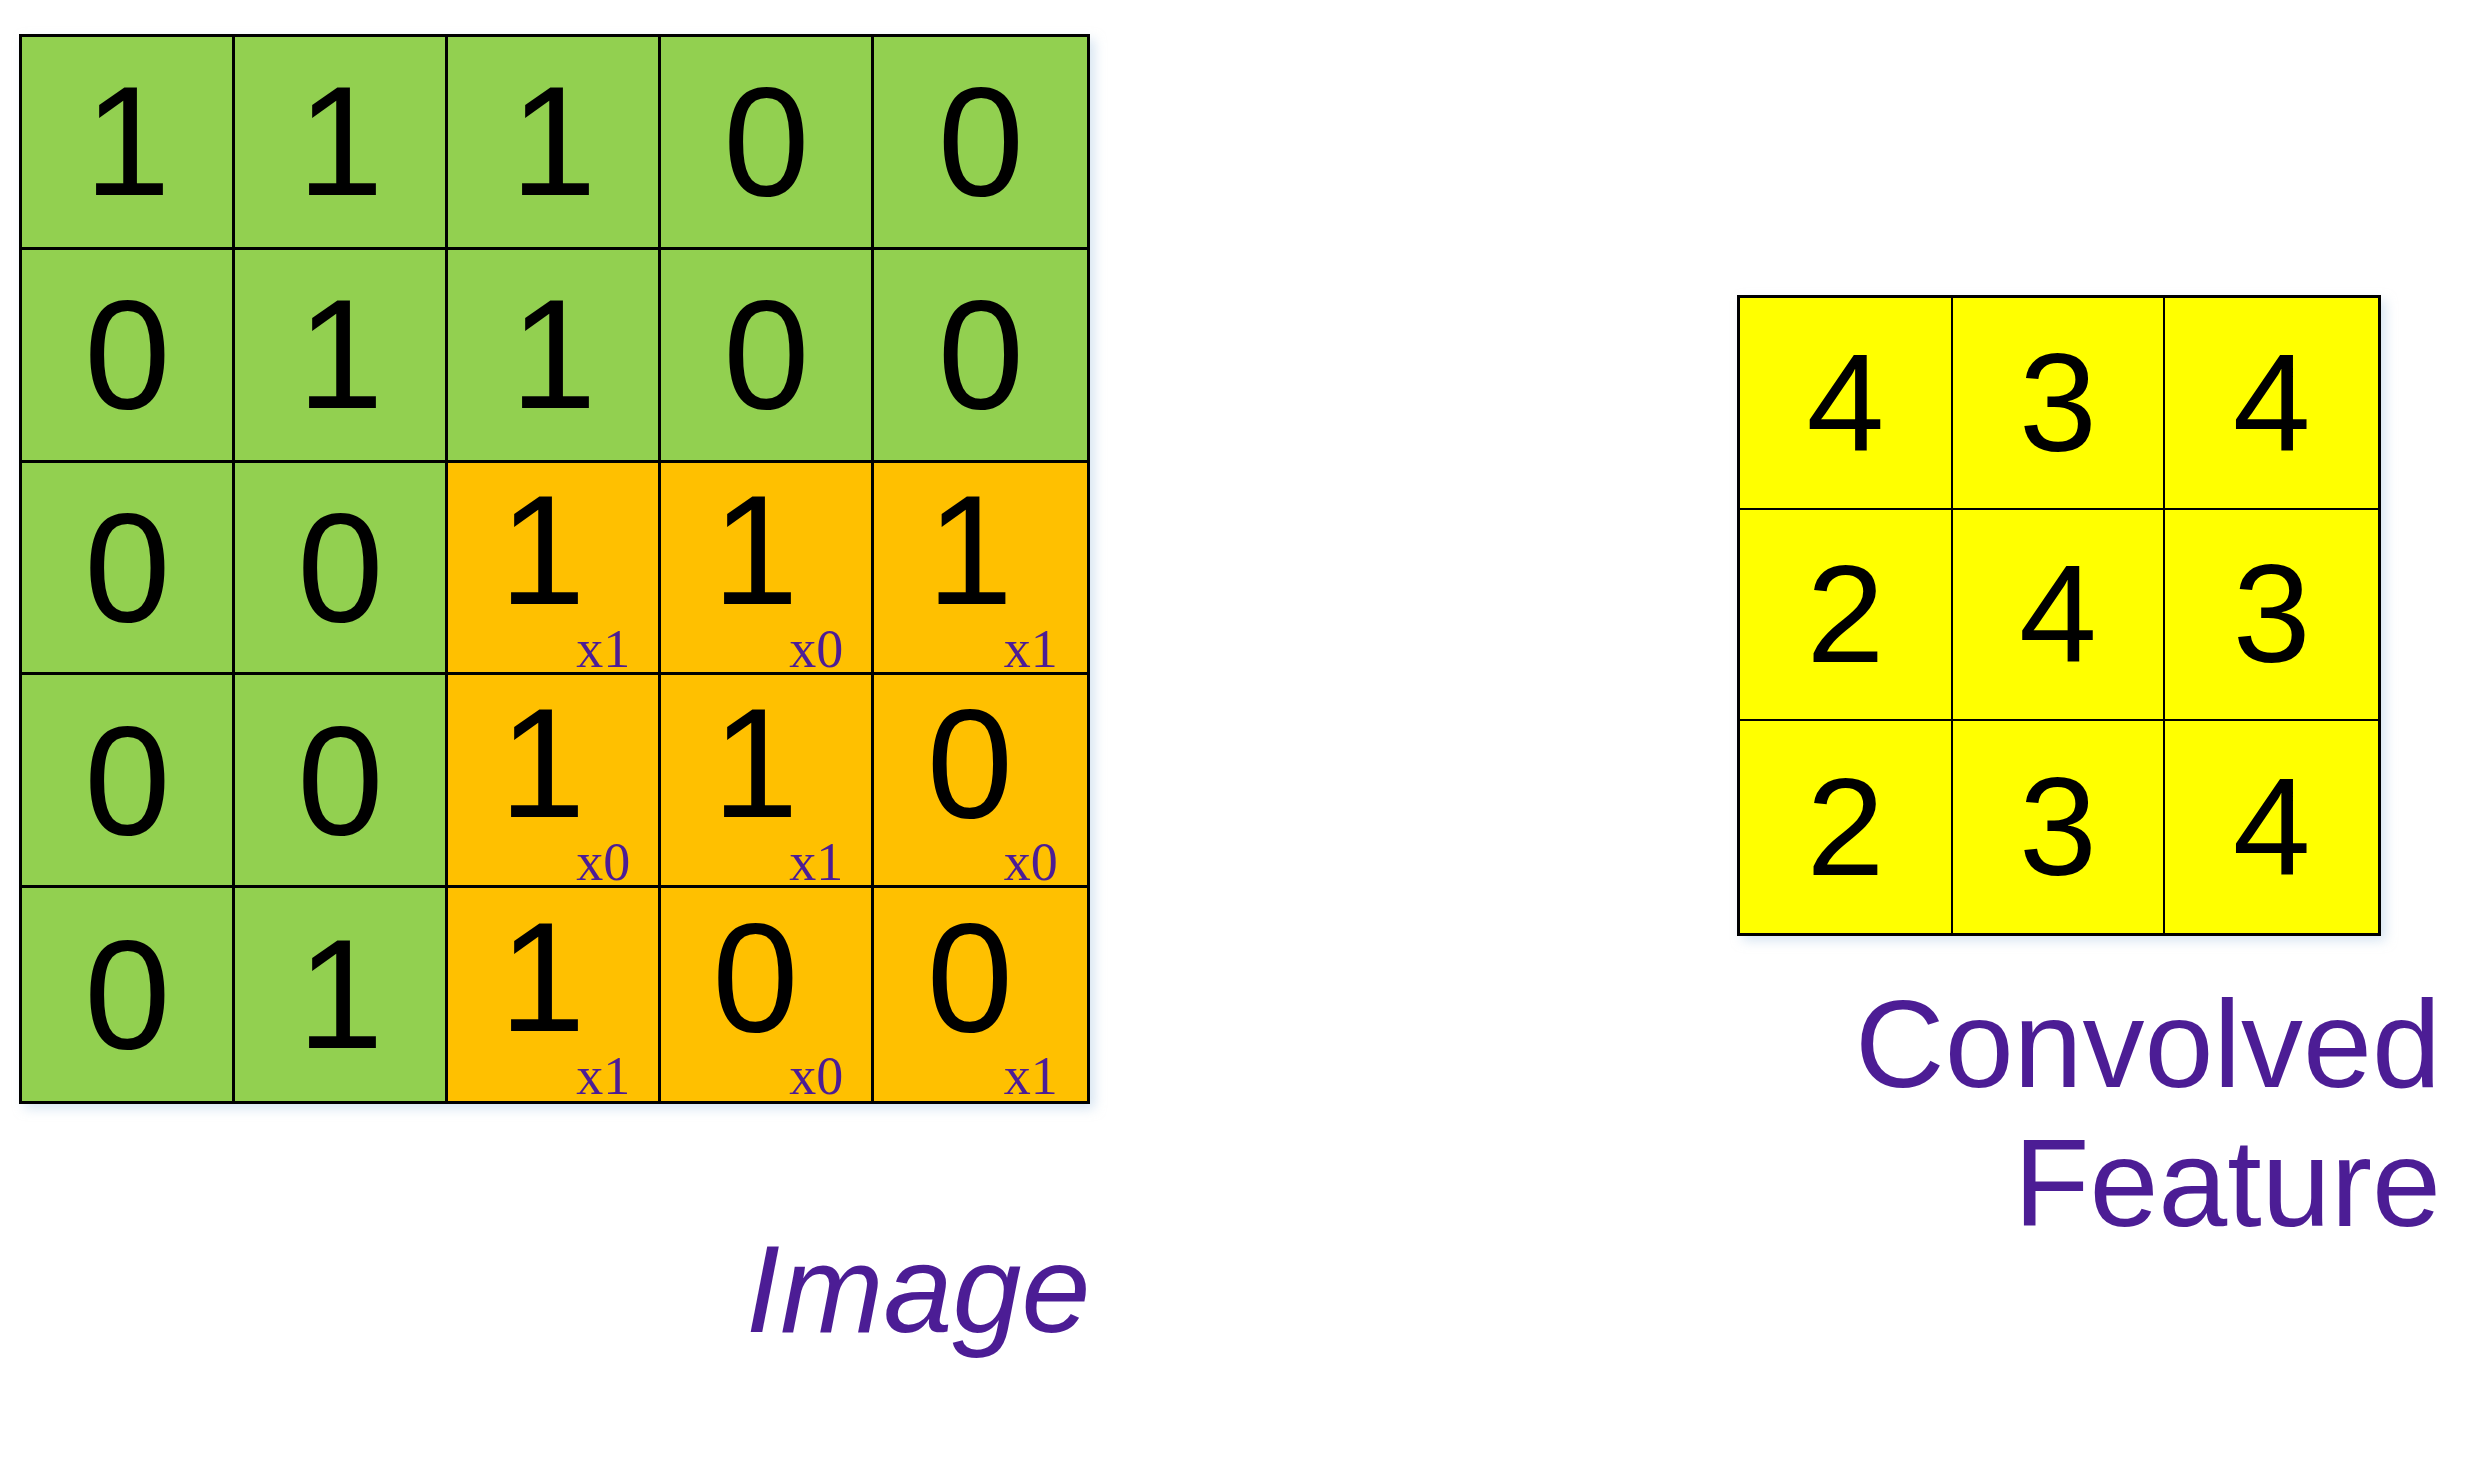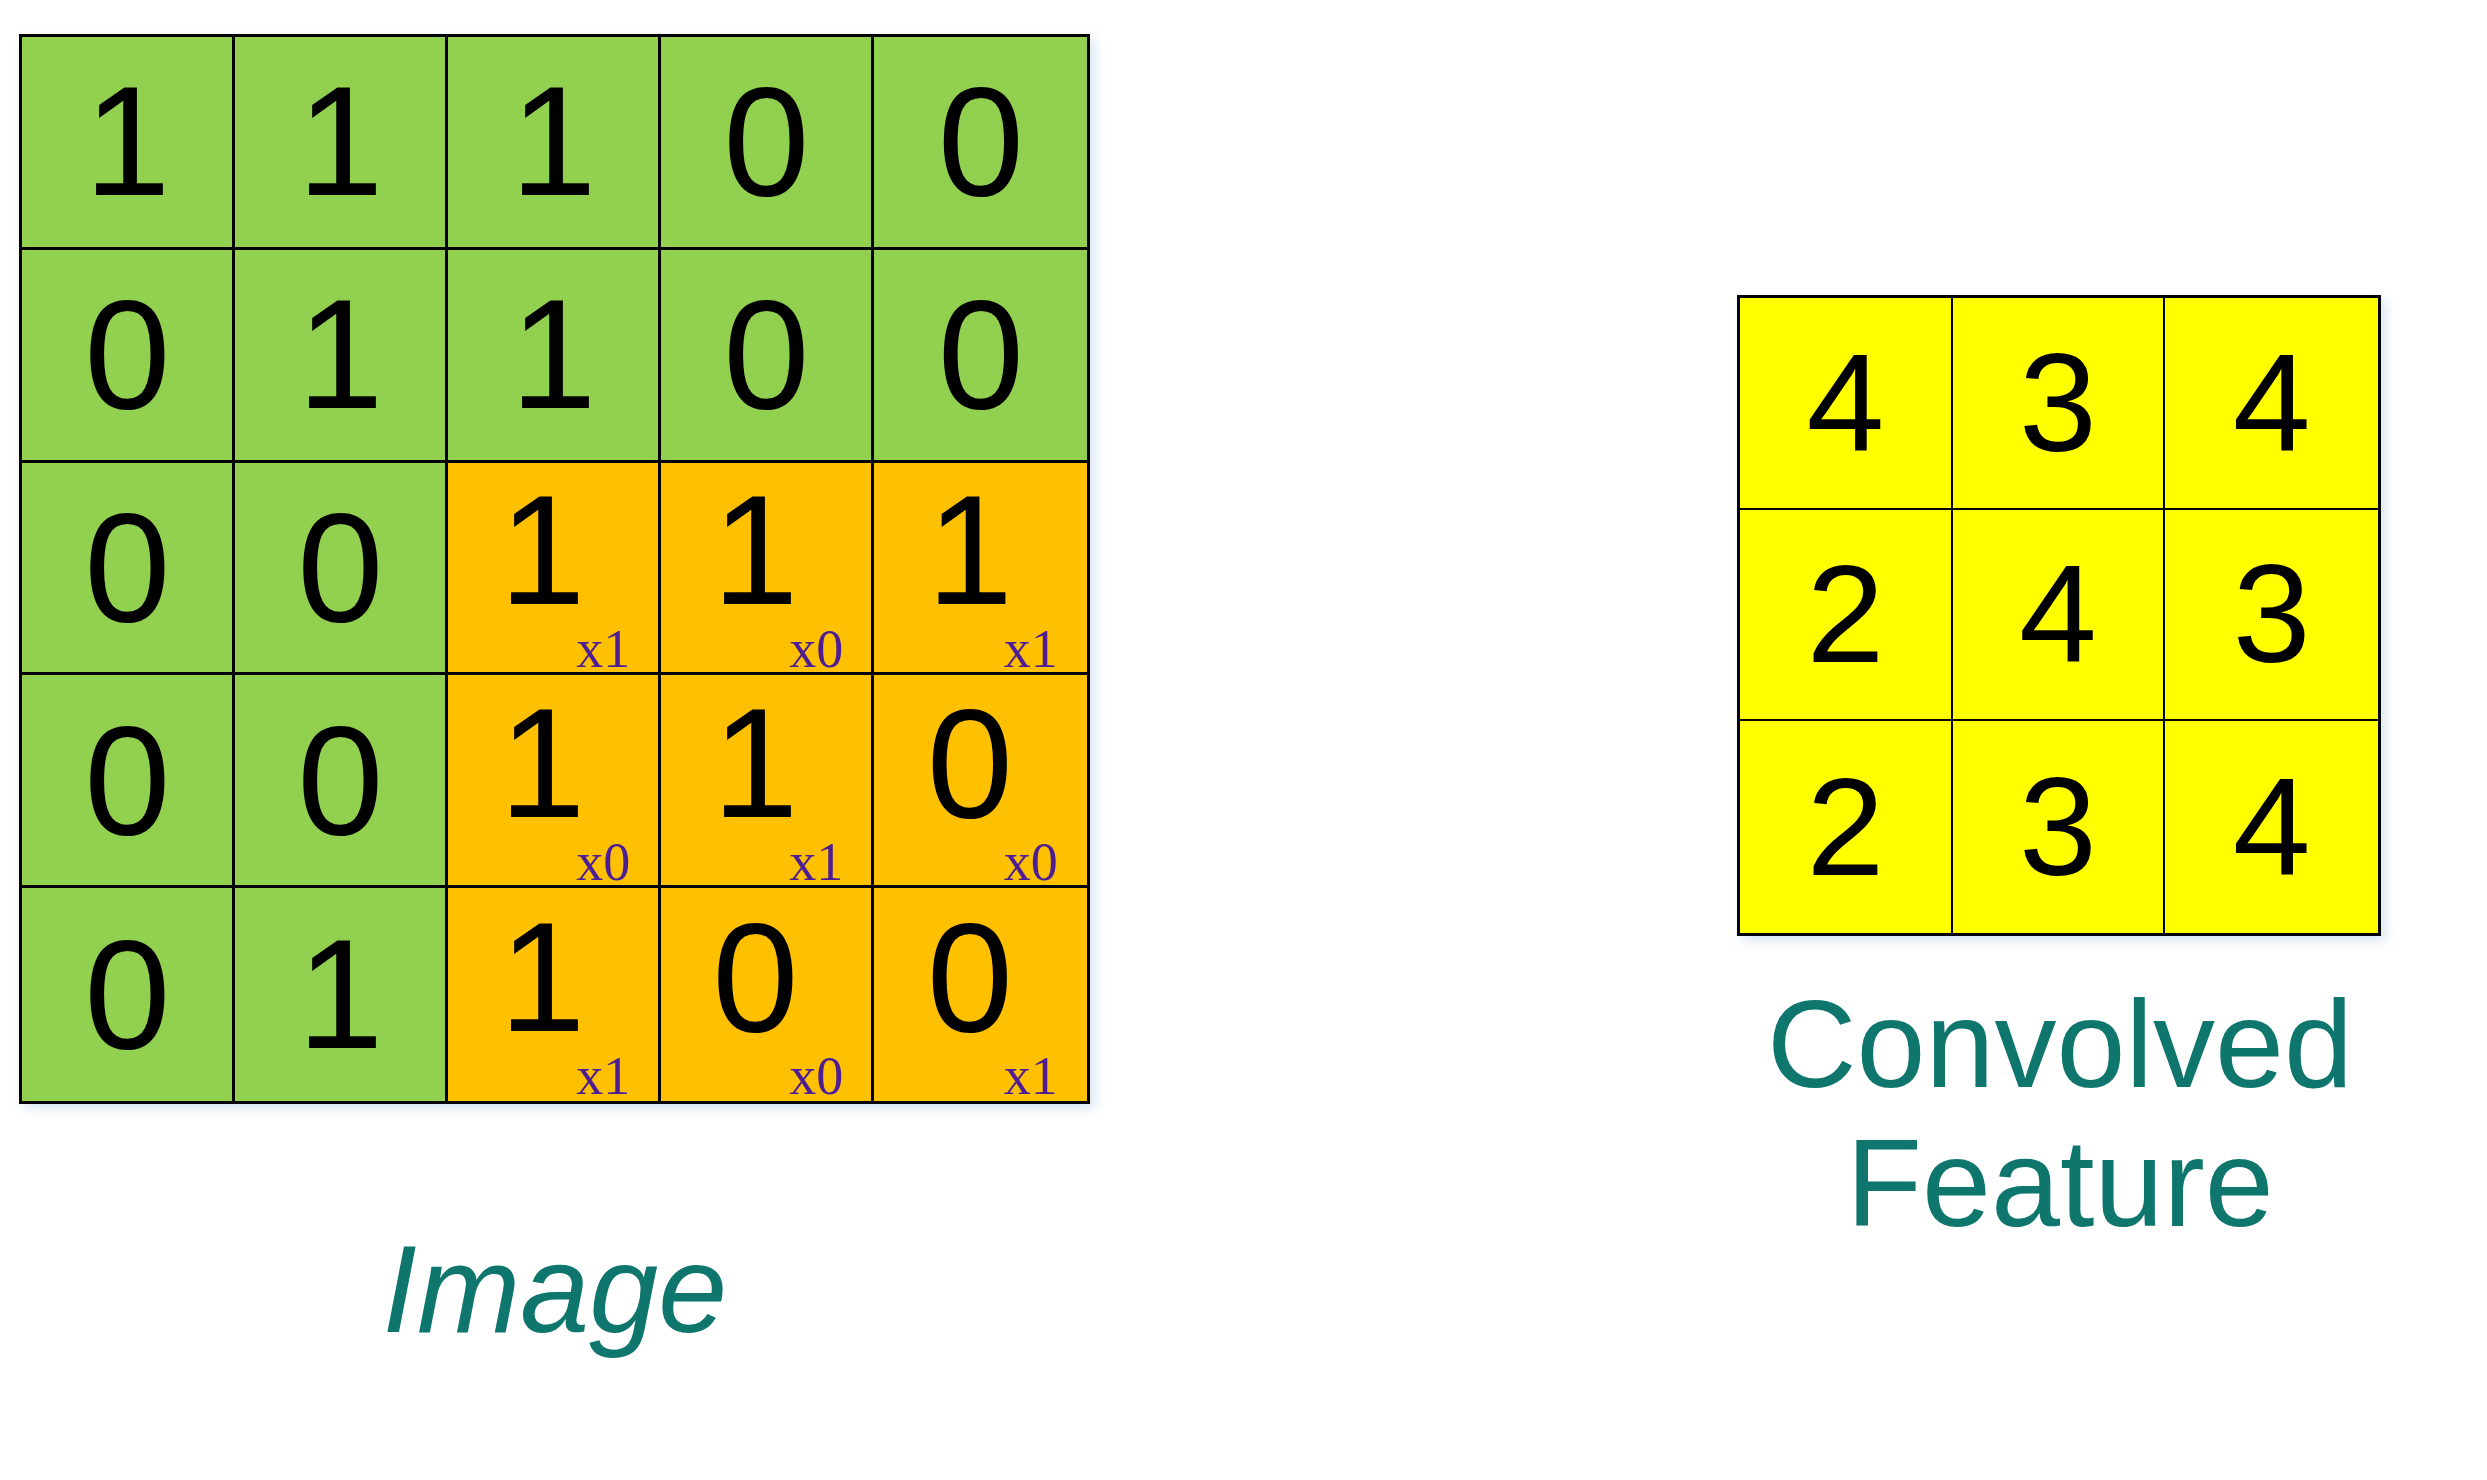--- a/index.html
+++ b/index.html
@@ -98,24 +98,24 @@
     justify-content: center;
     overflow: hidden;
   }
   #conv-grid .cell.col-last { border-right: none; }
   #conv-grid .cell.row-last { border-bottom: none; }
   #conv-grid .digit { font-size: 140px; }
 
   
   .caption {
     position: absolute;
-    color: #0f766e;
+    color: #4c1d95;
     font-family: "Liberation Sans", sans-serif;
     font-weight: 400;
-    text-align: center;
+    text-align: right;
     line-height: 1.12;
     white-space: pre-line;
   }
   #image-caption {
     left: 19.4px;
     top: 1220px;
     width: 1071px;
     font-size: 124px;
     font-style: italic;
   }

